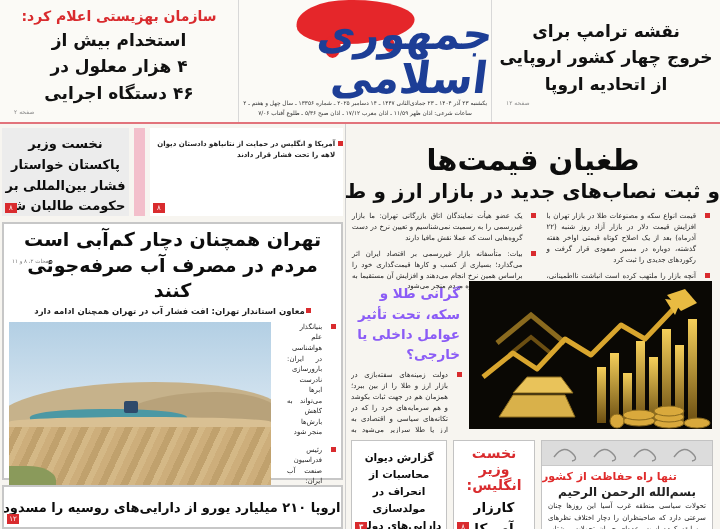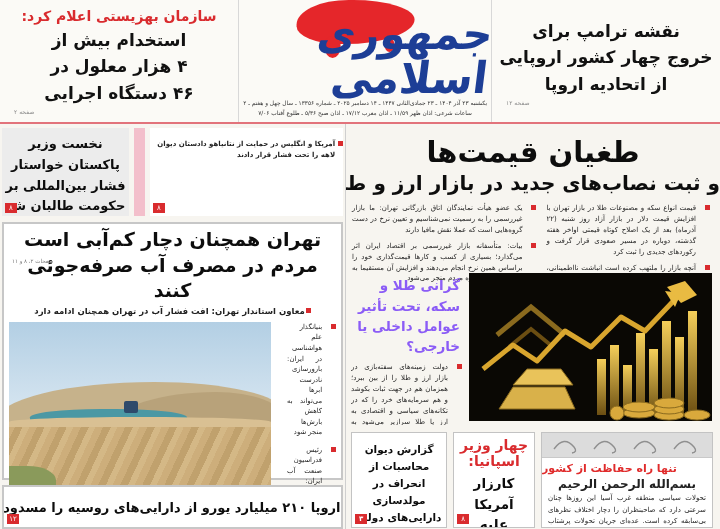--- a/index.html
+++ b/index.html
@@ -22,21 +22,21 @@
   .splash::before{content:""; position:absolute; right:20px; bottom:-8px; width:10px; height:14px; background:#e5262a; border-radius:50%;}
   .logo-text{position:relative; z-index:1; color:#1d3e96; font-size:42px; font-weight:bold; transform:skewX(-7deg) scaleY(1.04); line-height:1; padding-top:14px;}
   .datelines{padding:0 4px 5px 4px; text-align:center;}
   .dateline{display:block; font-size:5.8px; color:#333; white-space:nowrap; overflow:hidden; line-height:1.8;}
 
   
   .main{display:flex; height:405px;}
 
   
   .market-col{width:376px; border-left:1px solid #cfcfcf; position:relative; overflow:hidden;}
-  .m-head{text-align:center; padding-top:12px; line-height:1.15;}
+  .m-head{text-align:center; padding-top:20px; line-height:1.15;}
   .m-h1{display:block; font-size:29px; font-weight:bold; color:#0d0d0d; white-space:nowrap;}
   .m-h2{display:block; font-size:20px; font-weight:bold; color:#0d0d0d; white-space:nowrap; margin-top:3px;}
   .m-bullets{display:flex; gap:10px; padding:8px 10px 2px 6px; height:64px;}
   .m-colr{width:47%;} .m-colm{width:53%;}
   .b{display:flex; gap:9px; font-size:7px; line-height:1.55; color:#222; text-align:justify; margin-bottom:5px;}
   .mark{flex:0 0 auto; width:5px; height:5px; background:#d92b2e; margin-top:2px;}
   .m-mid{display:flex; gap:7px; padding:4px 8px 0 5px; height:152px;}
   .gold-img{width:243px; height:148px; background:#0a0804; position:relative; flex:0 0 auto;}
   .m-side{flex:1; overflow:hidden;}
   .m-subhead{font-size:13.5px; font-weight:bold; color:#8b5cf6; text-align:right; line-height:1.5; padding:2px 2px 6px 0;}
@@ -209,21 +209,21 @@
                 <path d="M130,16 q10,-14 20,-2 q4,5 -2,6"></path>
               </g>
             </svg>
           </div>
           <span class="note-title">تنها راه حفاظت از کشور</span>
           <span class="basmala">بسم‌الله الرحمن الرحیم</span>
           <div class="note-body">تحولات سیاسی منطقه غرب آسیا این روزها چنان سرعتی دارد که صاحبنظران را دچار اختلاف نظرهای بی‌سابقه کرده است. عده‌ای جریان تحولات پرشتاب منطقه را به نفع آمریکا می‌دانند و عده‌ای دیگر آن را به زیان منطقه ارزیابی می‌کنند</div>
         </div>
 
         <div class="card spain-box">
-          <span class="kicker">چهار وزیر اسپانیا:</span>
+          <span class="kicker">نخست وزیر انگلیس:</span>
           <span class="spain-head">کارزار آمریکا علیه ونزوئلا نقض قوانین بین‌المللی است</span>
           <span class="badge">۸</span>
         </div>
 
         <div class="card audit-box">
           <span>گزارش دیوان محاسبات از انحراف در مولدسازی دارایی‌های دولت</span>
           <span class="badge">۳</span>
         </div>
       </div>
     </section>

